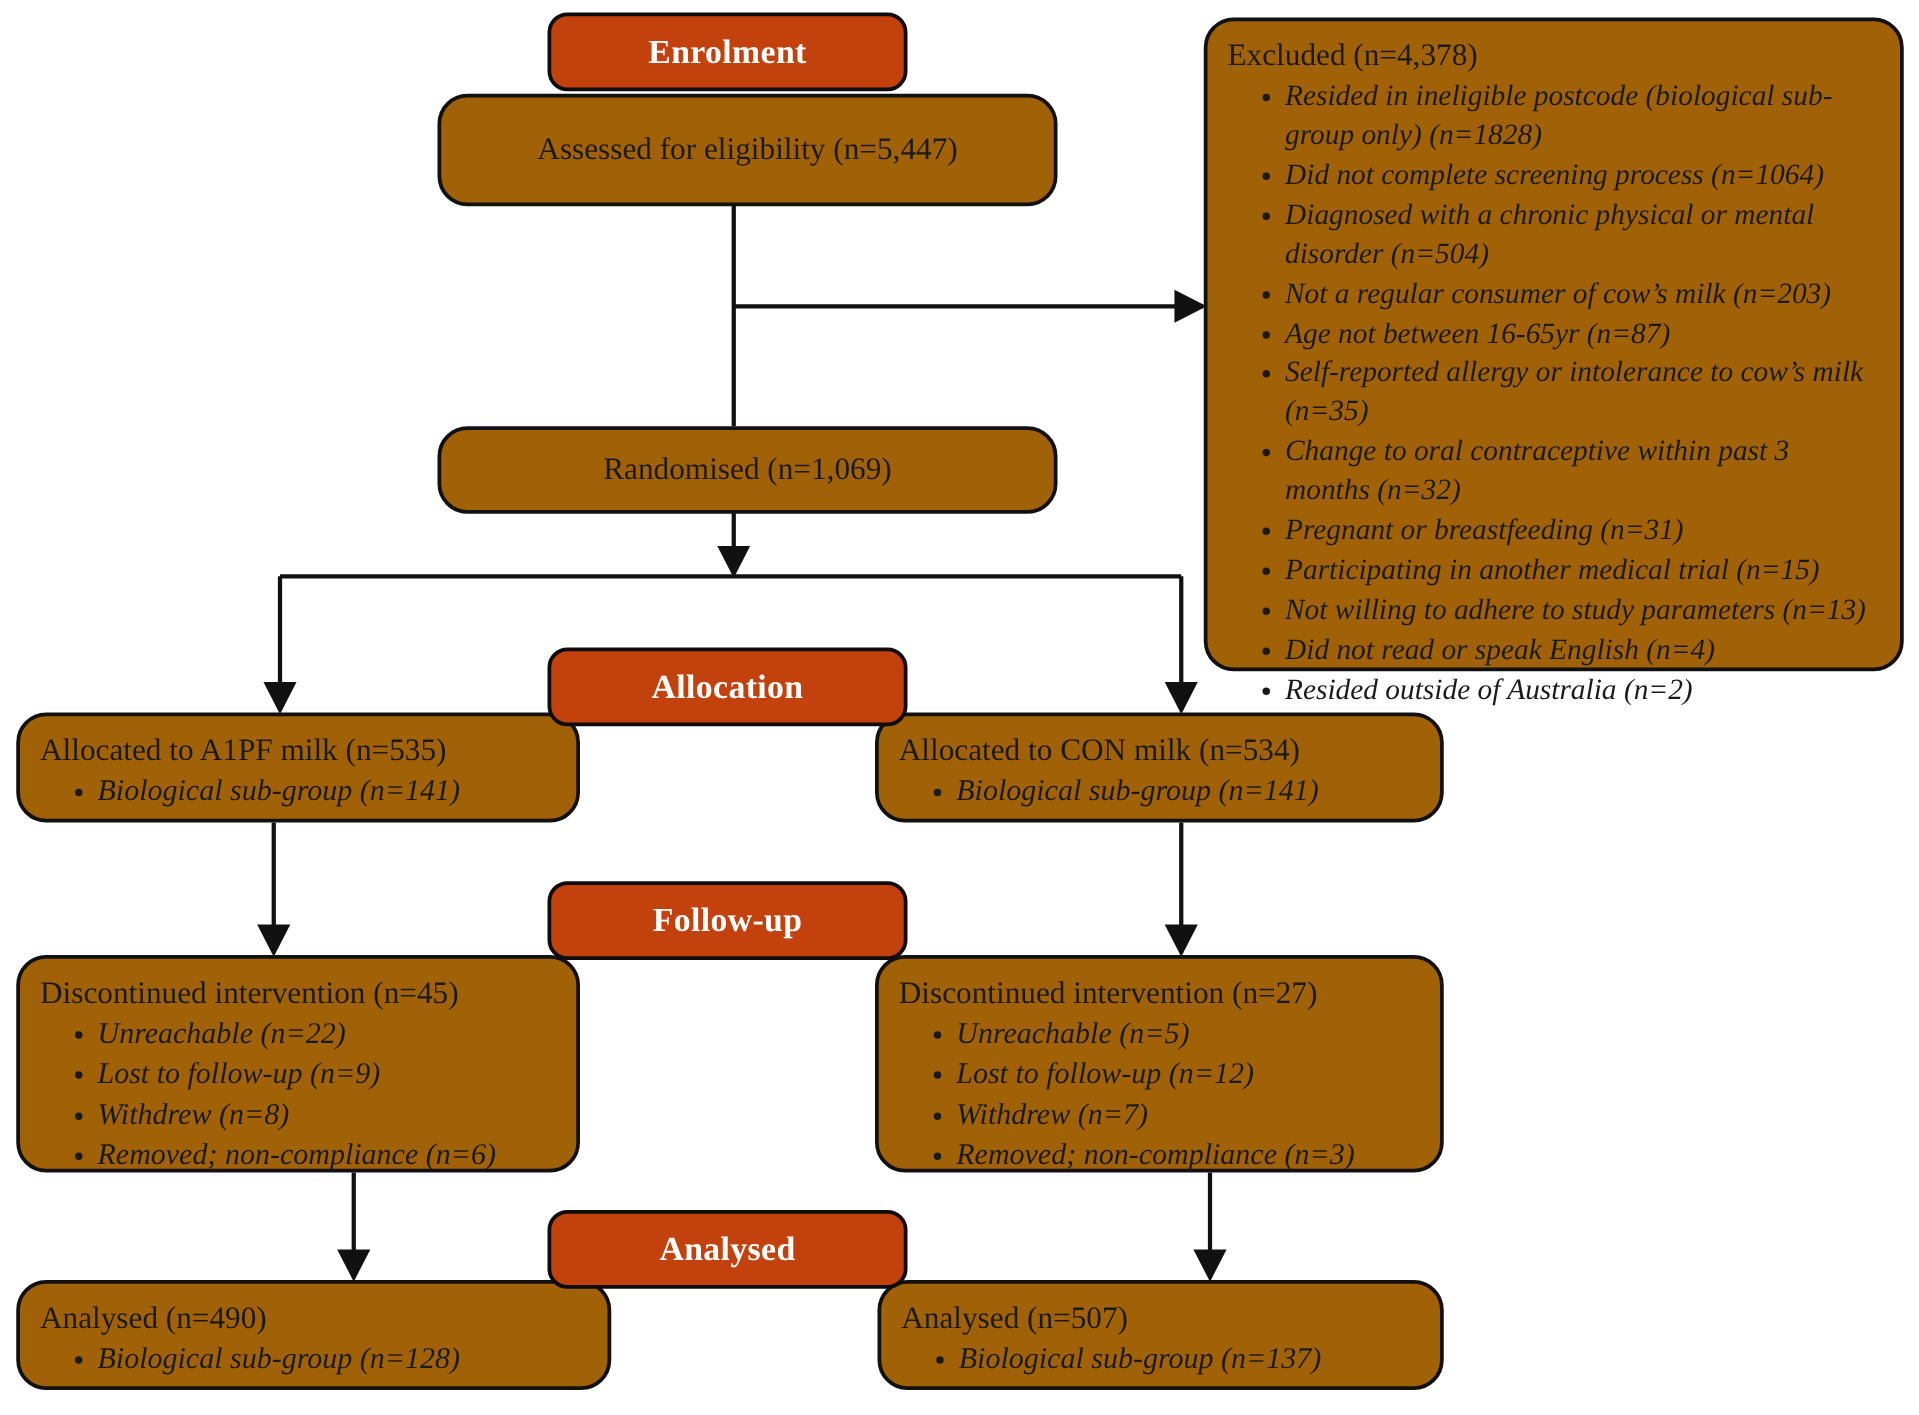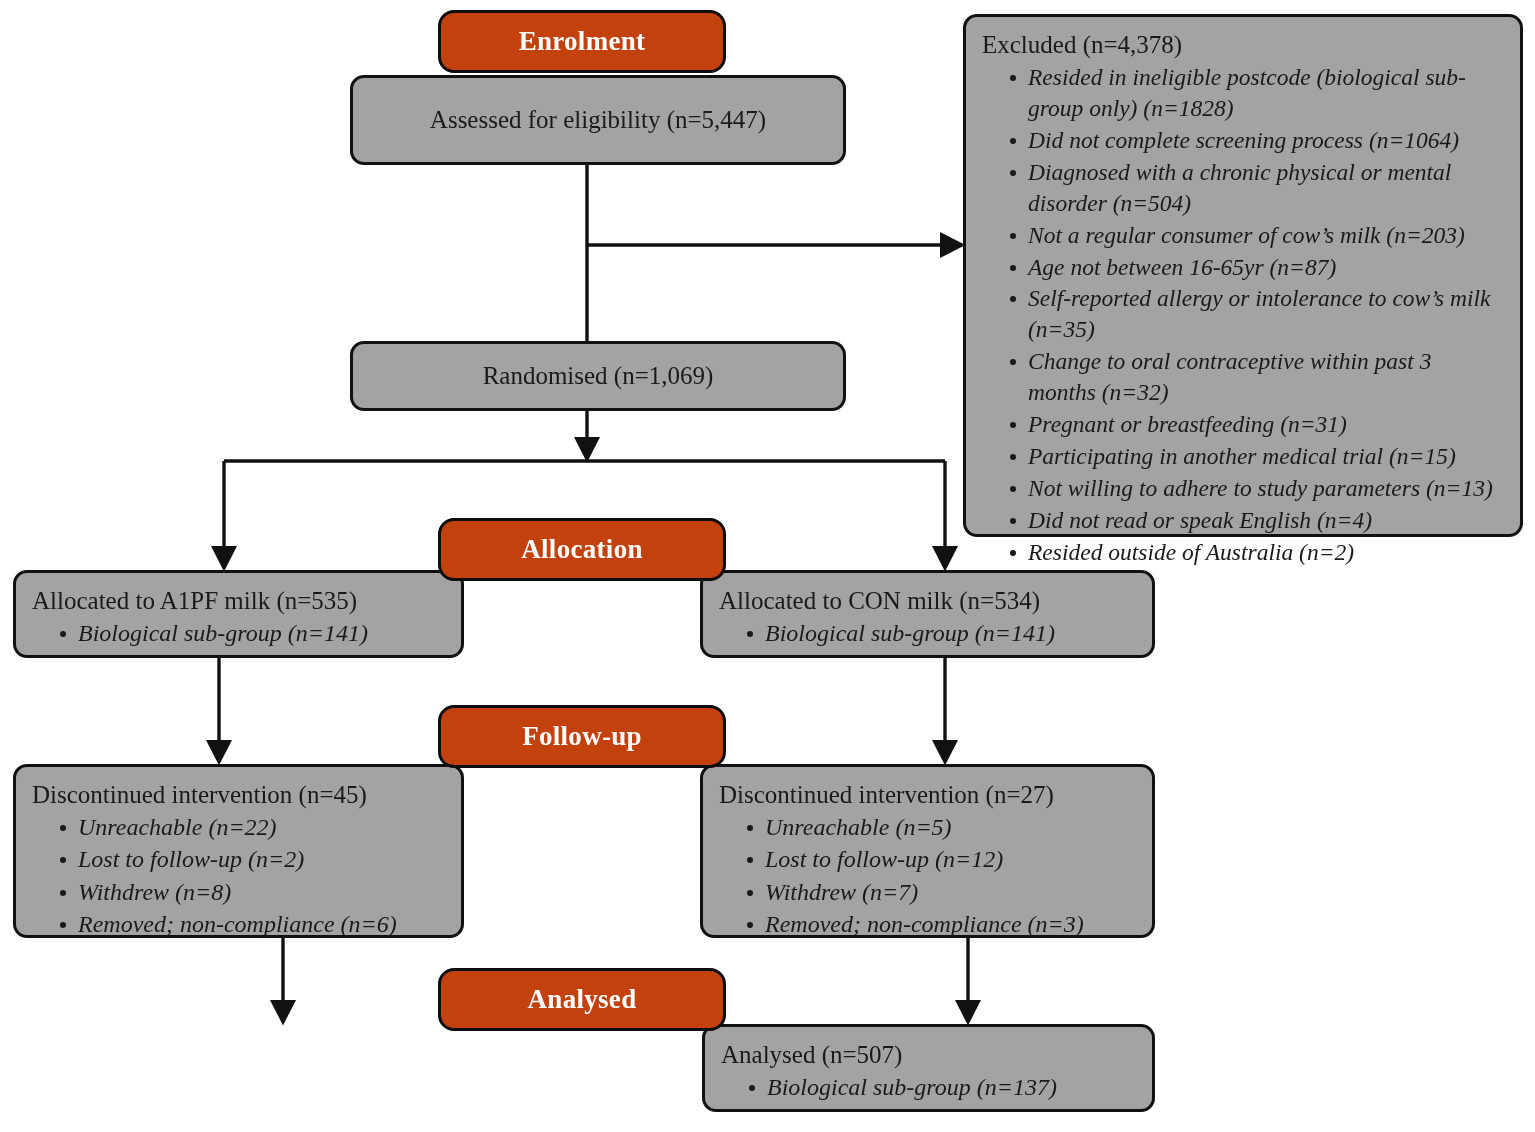--- a/index.html
+++ b/index.html
@@ -20,23 +20,23 @@
     position: absolute;
     left: 0; top: 0;
     width: 1535px;
     height: 1132px;
     pointer-events: none;
   }
   
   .node {
     position: absolute;
     box-sizing: border-box;
-    background: #a3a3a3;
+    background: #a16207;
     border: 3px solid #111111;
-    border-radius: 14px;
+    border-radius: 24px;
     z-index: 2;
   }
   .node .title {
     font-size: 25px;
     color: #1a1a1a;
     line-height: 1.25;
     white-space: nowrap;
   }
   .node.centered {
     display: flex;
@@ -175,40 +175,46 @@
   </div>
 
   <div class="banner" id="banner-allocation" style="left:438px; top:518px; width:288px; height:63px;">
     <span>Allocation</span>
   </div>
 
   <div class="node padded" id="followup-left" style="left:13px; top:764px; width:451px; height:174px;">
     <div class="title">Discontinued intervention (n=45)</div>
     <ul class="bullets">
       <li>Unreachable (n=22)</li>
-      <li>Lost to follow-up (n=2)</li>
+      <li>Lost to follow-up (n=9)</li>
       <li>Withdrew (n=8)</li>
       <li>Removed; non-compliance (n=6)</li>
     </ul>
   </div>
 
   <div class="node padded" id="followup-right" style="left:700px; top:764px; width:455px; height:174px;">
     <div class="title">Discontinued intervention (n=27)</div>
     <ul class="bullets">
       <li>Unreachable (n=5)</li>
       <li>Lost to follow-up (n=12)</li>
       <li>Withdrew (n=7)</li>
       <li>Removed; non-compliance (n=3)</li>
     </ul>
   </div>
 
   <div class="banner" id="banner-followup" style="left:438px; top:705px; width:288px; height:63px;">
     <span>Follow-up</span>
   </div>
 
+  <div class="node padded" id="analysis-left" style="left:13px; top:1024px; width:476px; height:88px;">
+    <div class="title">Analysed (n=490)</div>
+    <ul class="bullets">
+      <li>Biological sub-group (n=128)</li>
+    </ul>
+  </div>
 
   <div class="node padded" id="analysis-right" style="left:702px; top:1024px; width:453px; height:88px;">
     <div class="title">Analysed (n=507)</div>
     <ul class="bullets">
       <li>Biological sub-group (n=137)</li>
     </ul>
   </div>
 
   <div class="banner" id="banner-analysis" style="left:438px; top:968px; width:288px; height:63px;">
     <span>Analysed</span>

